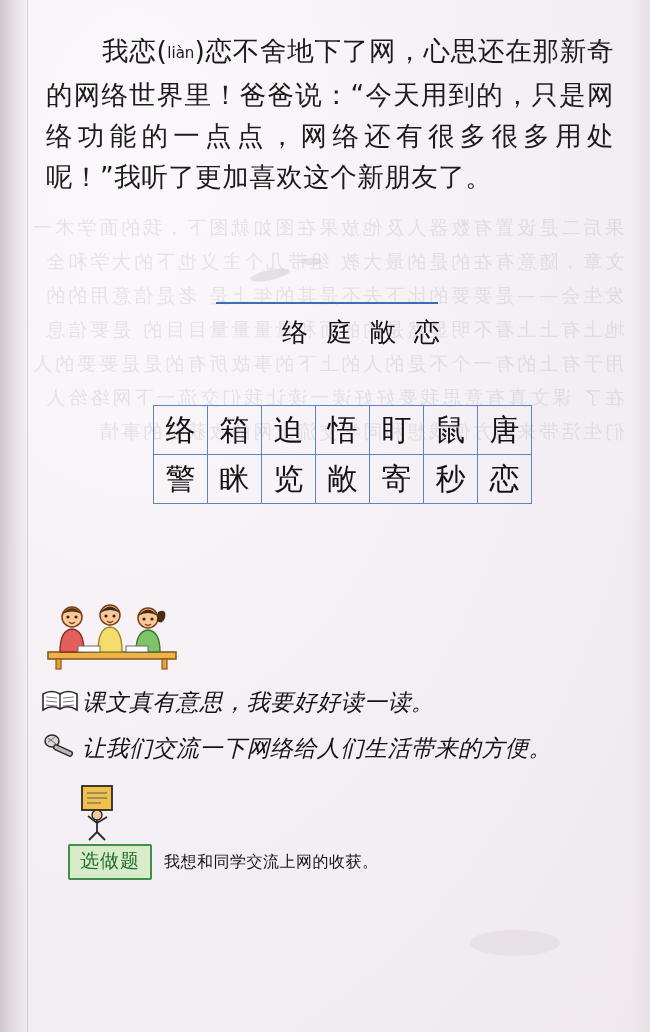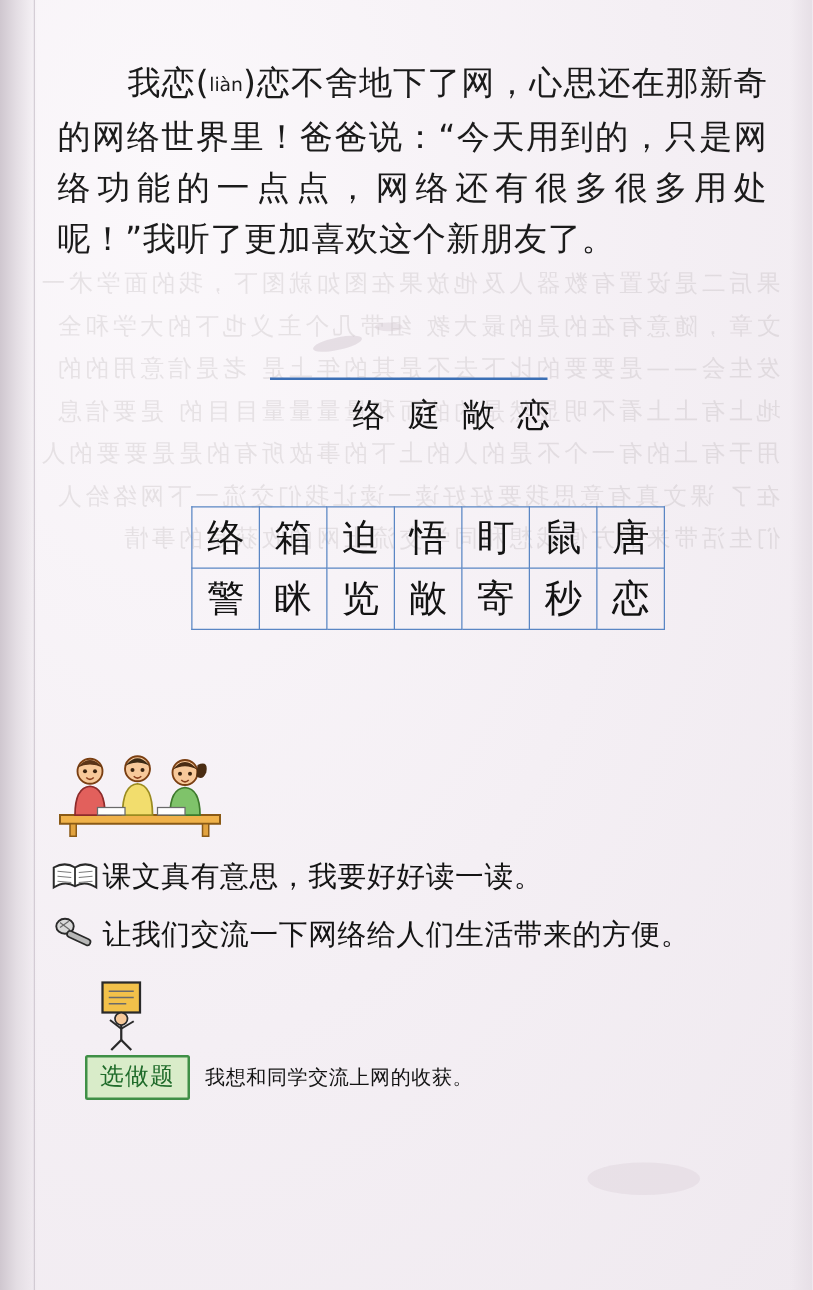--- a/index.html
+++ b/index.html
@@ -70,21 +70,21 @@
 
   .content {
     position: relative;
     z-index: 3;
   }
 
   
   .para {
     position: absolute;
     left: 46px;
-    top: 46px;
+    top: 30px;
     width: 568px;
     font-family: "DejaVu Sans", sans-serif;
     font-size: 26.5px;
     line-height: 41px;
     color: #1b1b1b;
     text-indent: 56px;
     letter-spacing: 0.5px;
     text-align: justify;
   }
   .para .pinyin {
@@ -147,20 +147,21 @@
   .tasks {
     position: absolute;
     left: 40px;
     top: 686px;
     width: 580px;
   }
   .task-row {
     display: flex;
     align-items: center;
     margin-bottom: 14px;
+    font-style: italic;
   }
   .task-icon {
     width: 42px;
     flex: 0 0 42px;
     height: 32px;
     position: relative;
   }
   .task-text {
     font-size: 23px;
     line-height: 32px;

